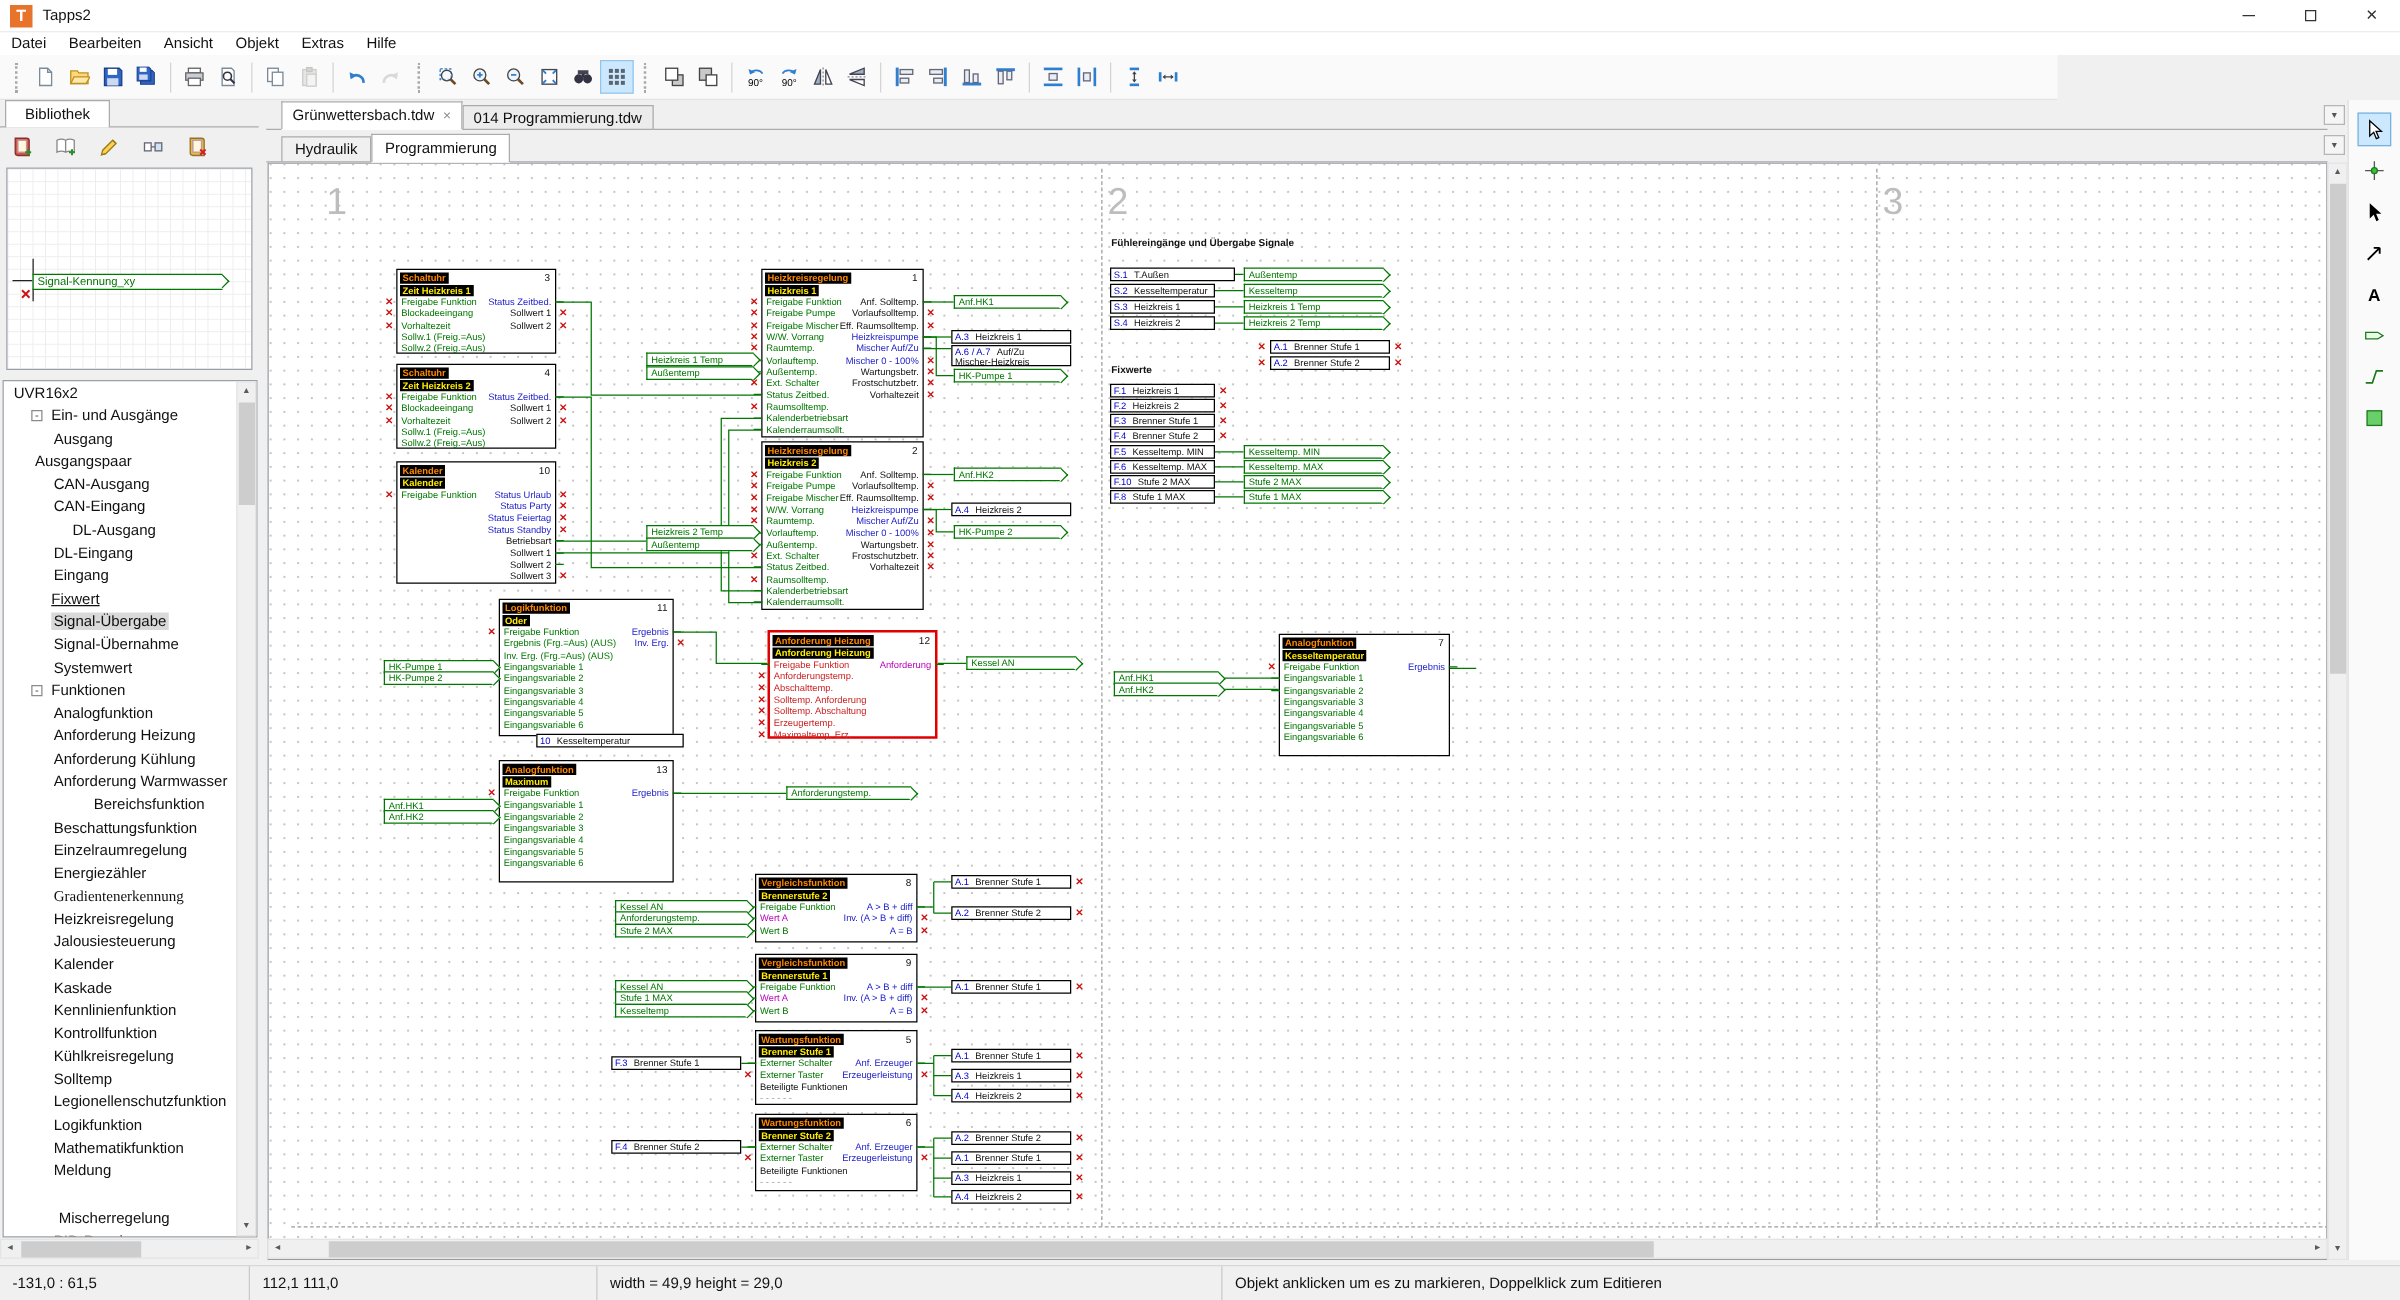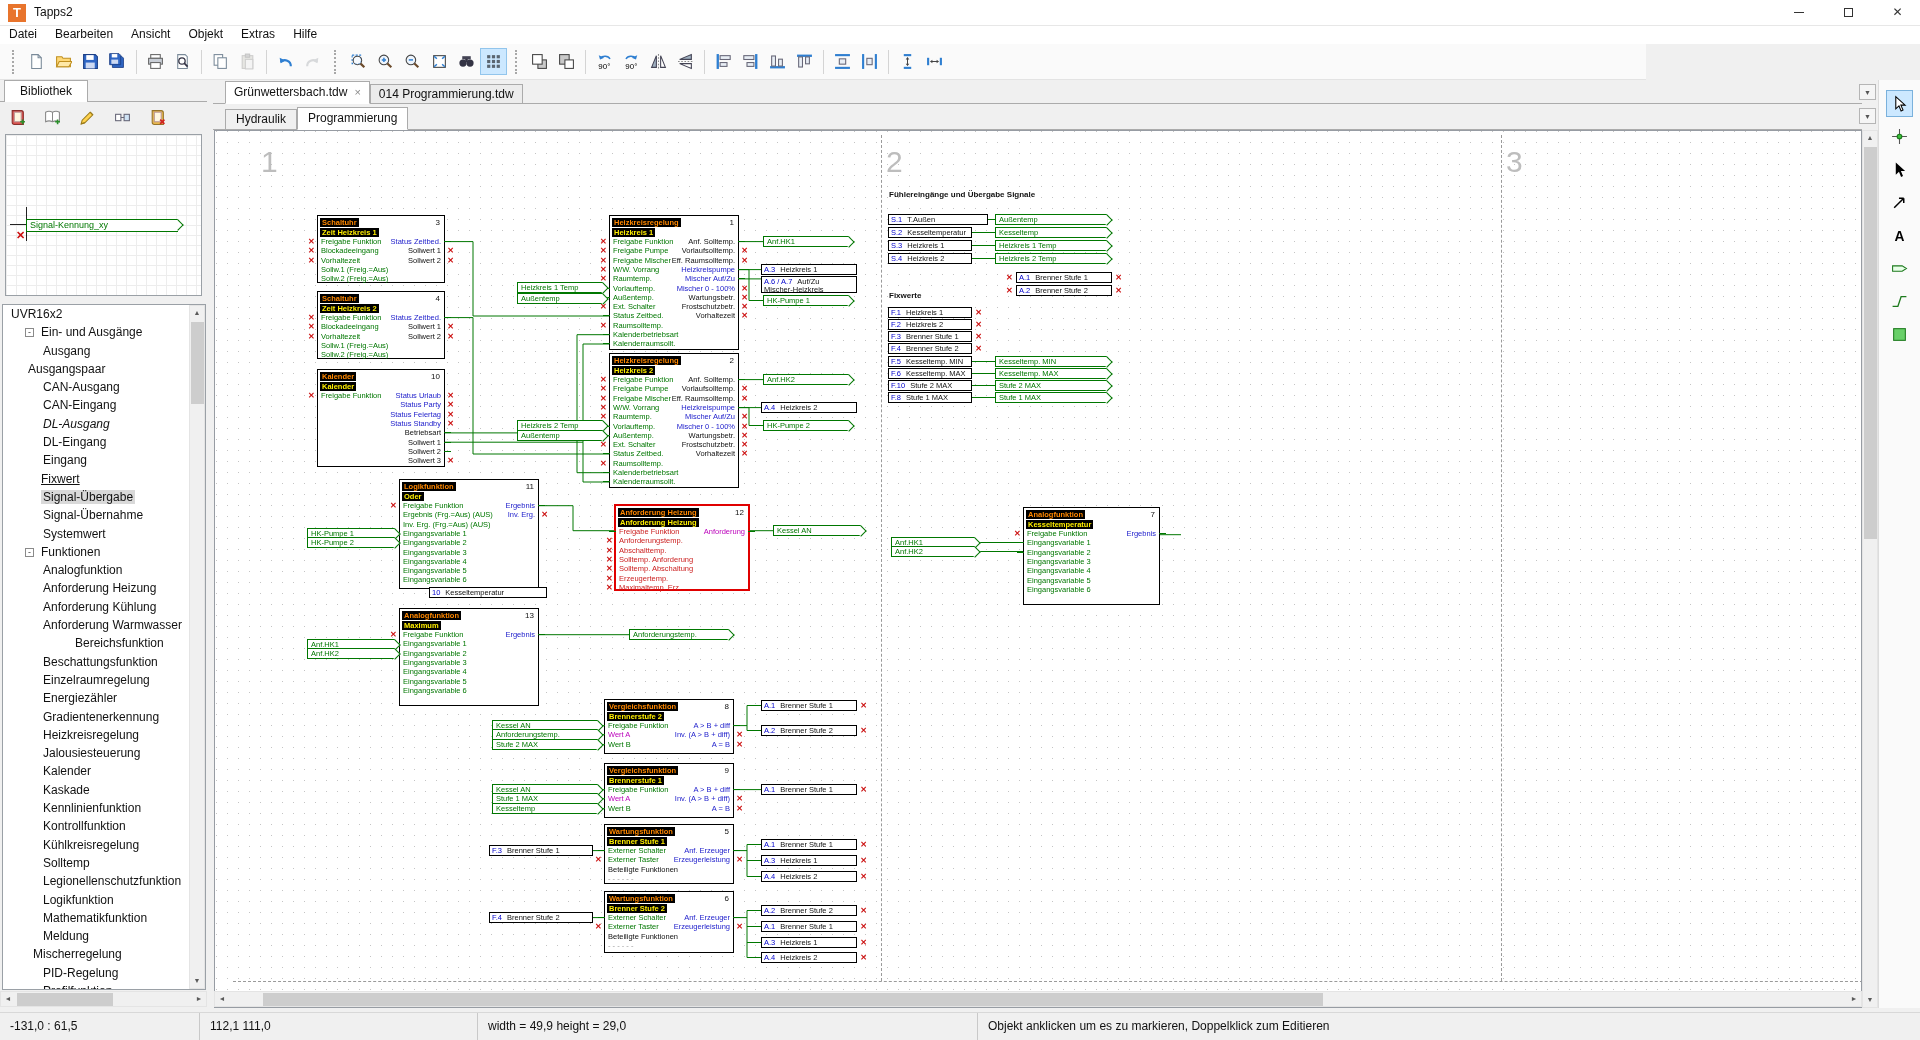--- a/index.html
+++ b/index.html
@@ -266,50 +266,50 @@
 </div>
 
 <div id="treebox">
   <div id="tree">
       <div class="trow" style="padding-left: 6px;"><span class="tlabel">UVR16x2</span></div>
       <div class="trow" style="padding-left: 22px;"><span class="exp">-</span><span class="tlabel">Ein- und Ausgänge</span></div>
       <div class="trow" style="padding-left: 38px;"><span class="tlabel">Ausgang</span></div>
       <div class="trow" style="padding-left: 23px;"><span class="tlabel">Ausgangspaar</span></div>
       <div class="trow" style="padding-left: 38px;"><span class="tlabel">CAN-Ausgang</span></div>
       <div class="trow" style="padding-left: 38px;"><span class="tlabel">CAN-Eingang</span></div>
-      <div class="trow" style="padding-left: 38px; font-style: italic;"><span class="tlabel">DL-Ausgang</span></div>
+      <div class="trow" style="padding-left: 53px;"><span class="tlabel">DL-Ausgang</span></div>
       <div class="trow" style="padding-left: 38px;"><span class="tlabel">DL-Eingang</span></div>
       <div class="trow" style="padding-left: 38px;"><span class="tlabel">Eingang</span></div>
       <div class="trow" style="padding-left: 36px; text-decoration: underline;"><span class="tlabel">Fixwert</span></div>
       <div class="trow" style="padding-left: 38px;"><span class="tlabel sel">Signal-Übergabe</span></div>
       <div class="trow" style="padding-left: 38px;"><span class="tlabel">Signal-Übernahme</span></div>
       <div class="trow" style="padding-left: 38px;"><span class="tlabel">Systemwert</span></div>
       <div class="trow" style="padding-left: 22px;"><span class="exp">-</span><span class="tlabel">Funktionen</span></div>
       <div class="trow" style="padding-left: 38px;"><span class="tlabel">Analogfunktion</span></div>
       <div class="trow" style="padding-left: 38px;"><span class="tlabel">Anforderung Heizung</span></div>
       <div class="trow" style="padding-left: 38px;"><span class="tlabel">Anforderung Kühlung</span></div>
       <div class="trow" style="padding-left: 38px;"><span class="tlabel">Anforderung Warmwasser</span></div>
       <div class="trow" style="padding-left: 38px; margin-left: 32px;"><span class="tlabel">Bereichsfunktion</span></div>
       <div class="trow" style="padding-left: 38px;"><span class="tlabel">Beschattungsfunktion</span></div>
       <div class="trow" style="padding-left: 38px;"><span class="tlabel">Einzelraumregelung</span></div>
       <div class="trow" style="padding-left: 38px;"><span class="tlabel">Energiezähler</span></div>
-      <div class="trow" style="padding-left: 38px;"><span class="tlabel">Gradientenerkennung</span></div>
+      <div class="trow" style="padding-left: 38px; font-family: Liberation Serif, serif;"><span class="tlabel">Gradientenerkennung</span></div>
       <div class="trow" style="padding-left: 38px;"><span class="tlabel">Heizkreisregelung</span></div>
       <div class="trow" style="padding-left: 38px;"><span class="tlabel">Jalousiesteuerung</span></div>
       <div class="trow" style="padding-left: 38px;"><span class="tlabel">Kalender</span></div>
       <div class="trow" style="padding-left: 38px;"><span class="tlabel">Kaskade</span></div>
       <div class="trow" style="padding-left: 38px;"><span class="tlabel">Kennlinienfunktion</span></div>
       <div class="trow" style="padding-left: 38px;"><span class="tlabel">Kontrollfunktion</span></div>
       <div class="trow" style="padding-left: 38px;"><span class="tlabel">Kühlkreisregelung</span></div>
       <div class="trow" style="padding-left: 38px;"><span class="tlabel">Solltemp</span></div>
       <div class="trow" style="padding-left: 38px;"><span class="tlabel">Legionellenschutzfunktion</span></div>
       <div class="trow" style="padding-left: 38px;"><span class="tlabel">Logikfunktion</span></div>
       <div class="trow" style="padding-left: 38px;"><span class="tlabel">Mathematikfunktion</span></div>
       <div class="trow" style="padding-left: 38px;"><span class="tlabel">Meldung</span></div>
-      <div class="trow" style="padding-left: 28px;"><span class="tlabel">Mischerregelung</span></div>
+      <div class="trow" style="padding-left: 42px; margin-top: 20px;"><span class="tlabel">Mischerregelung</span></div>
       <div class="trow" style="padding-left: 38px;"><span class="tlabel">PID-Regelung</span></div>
       <div class="trow" style="padding-left: 38px;"><span class="tlabel">Profilfunktion</span></div>
     </div>
 </div>
 
 <div class="sb" style="left:189px;top:305px;width:16px;height:684px">
   <div class="sbarrow" style="top:0">▲</div>
   <div class="sbthumb" style="left:1px;top:16px;width:13px;height:82px"></div>
   <div class="sbarrow" style="bottom:0">▼</div>
 </div>

